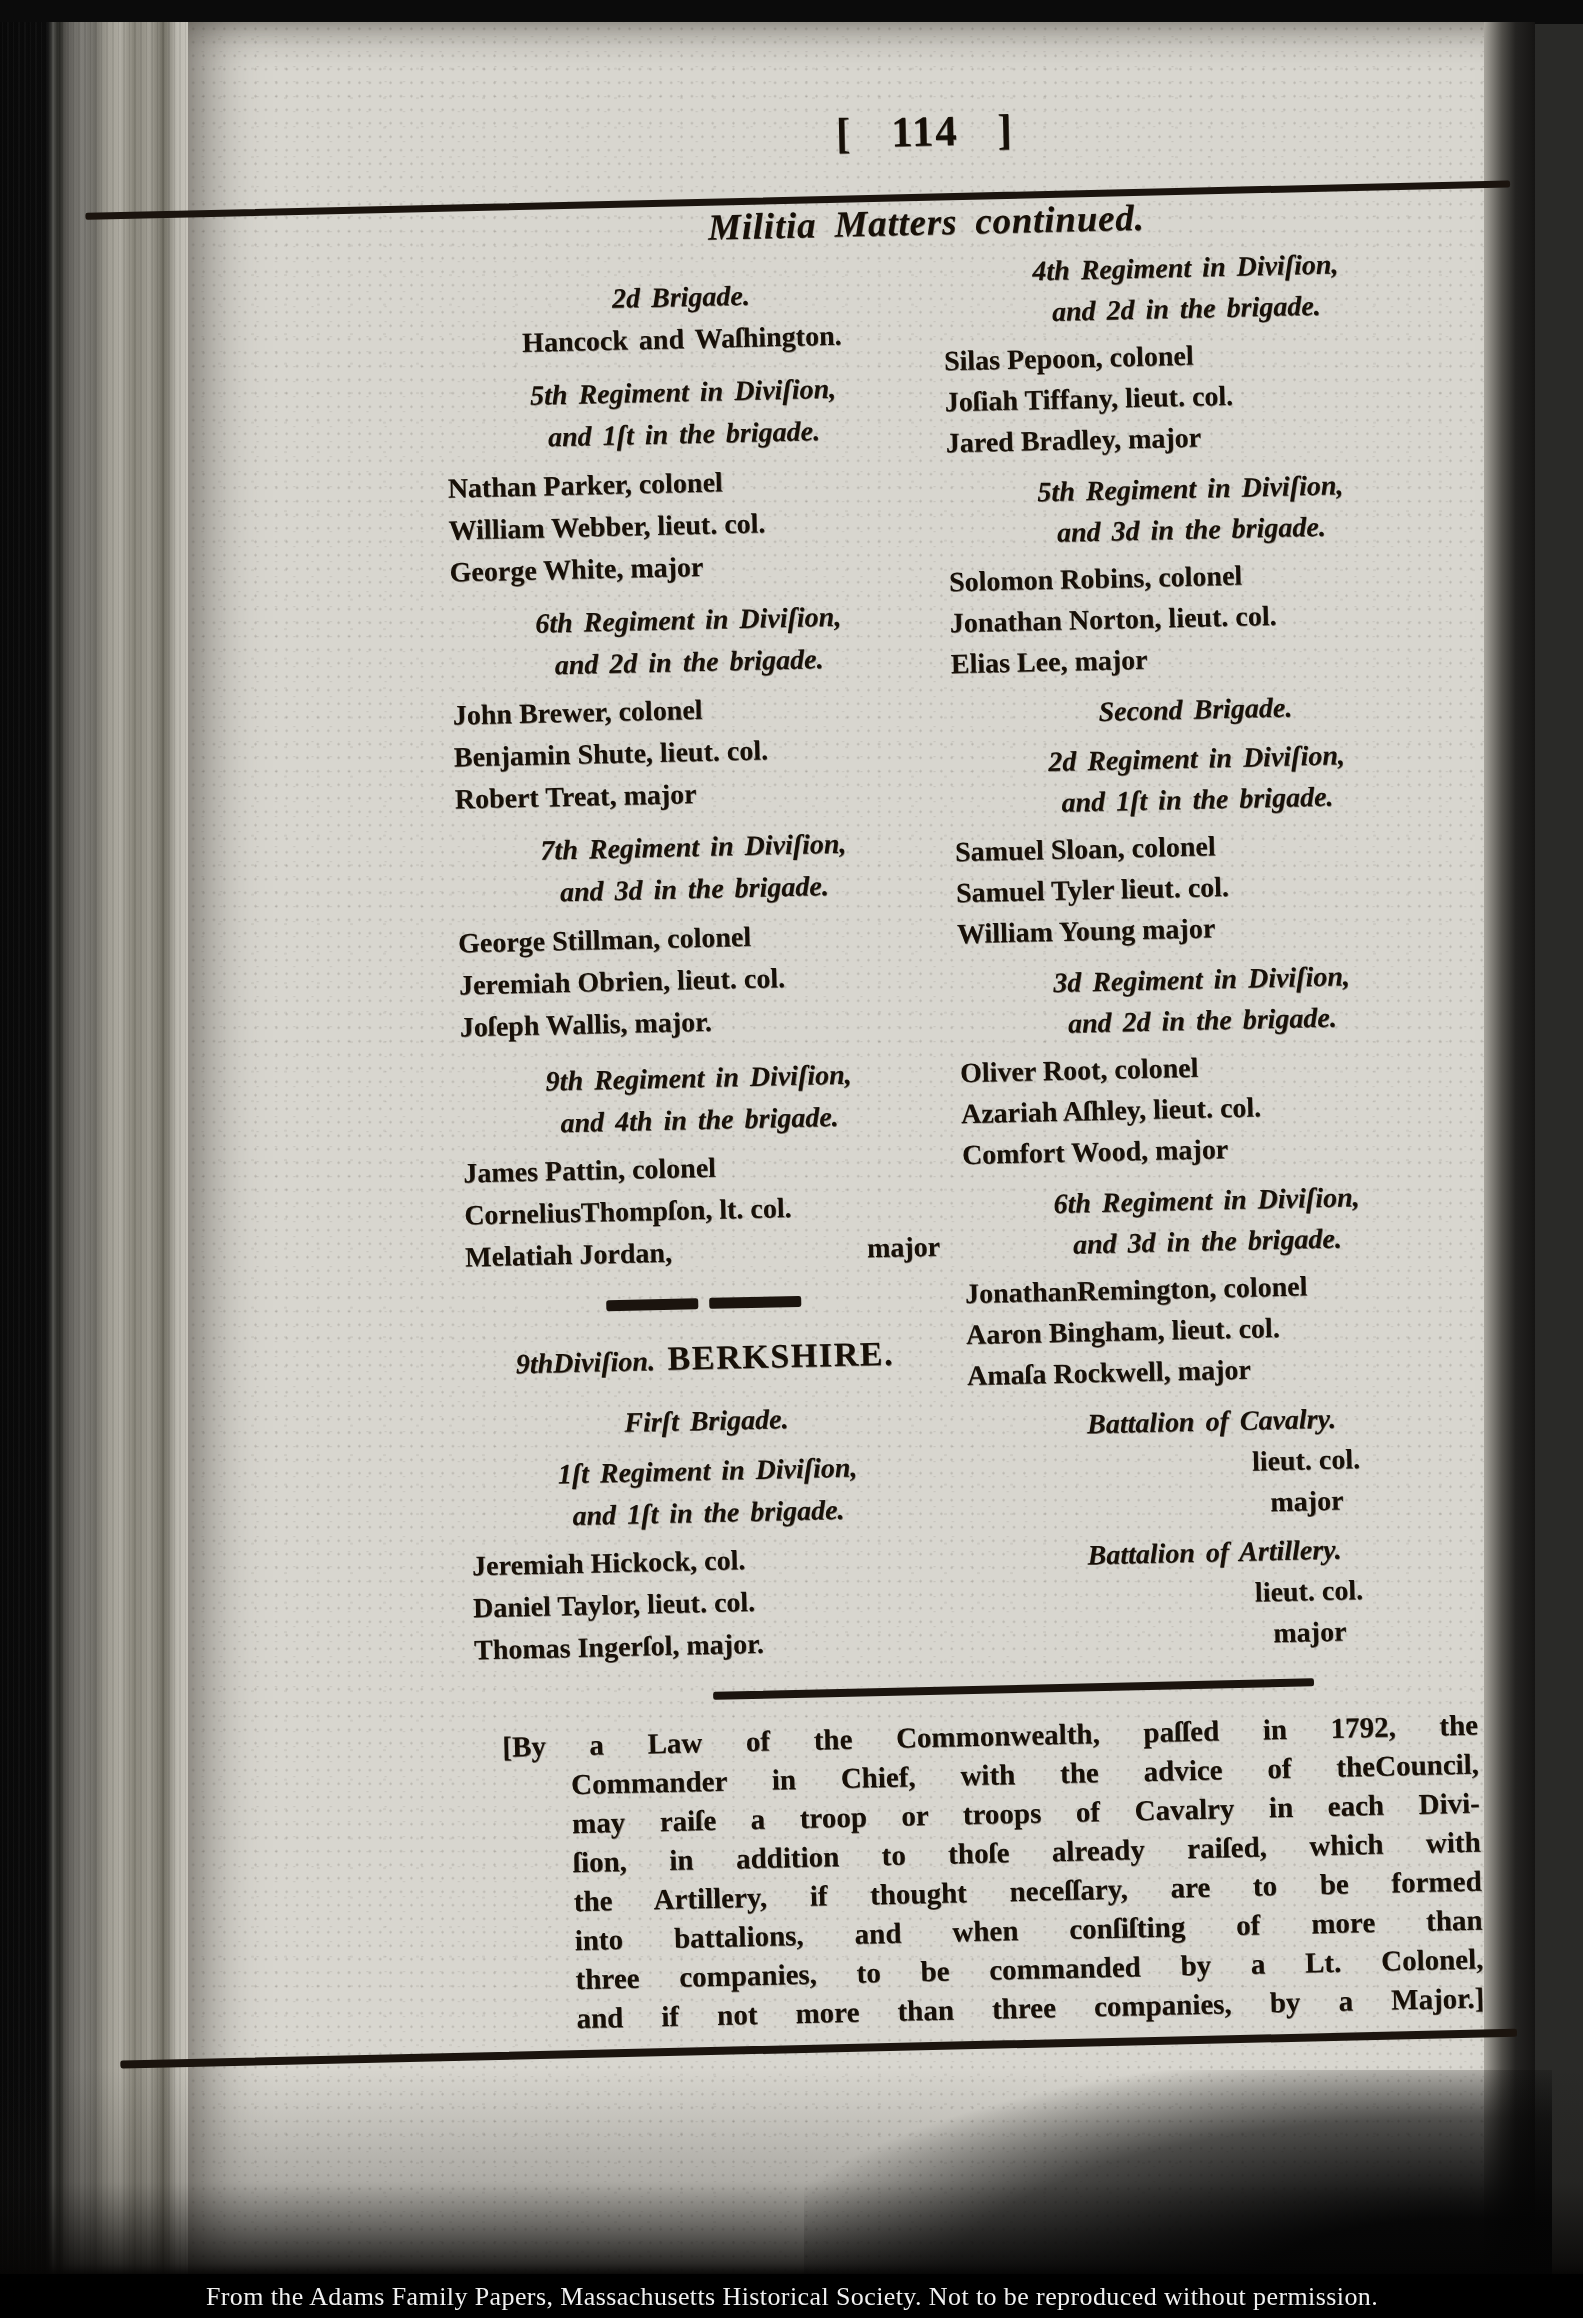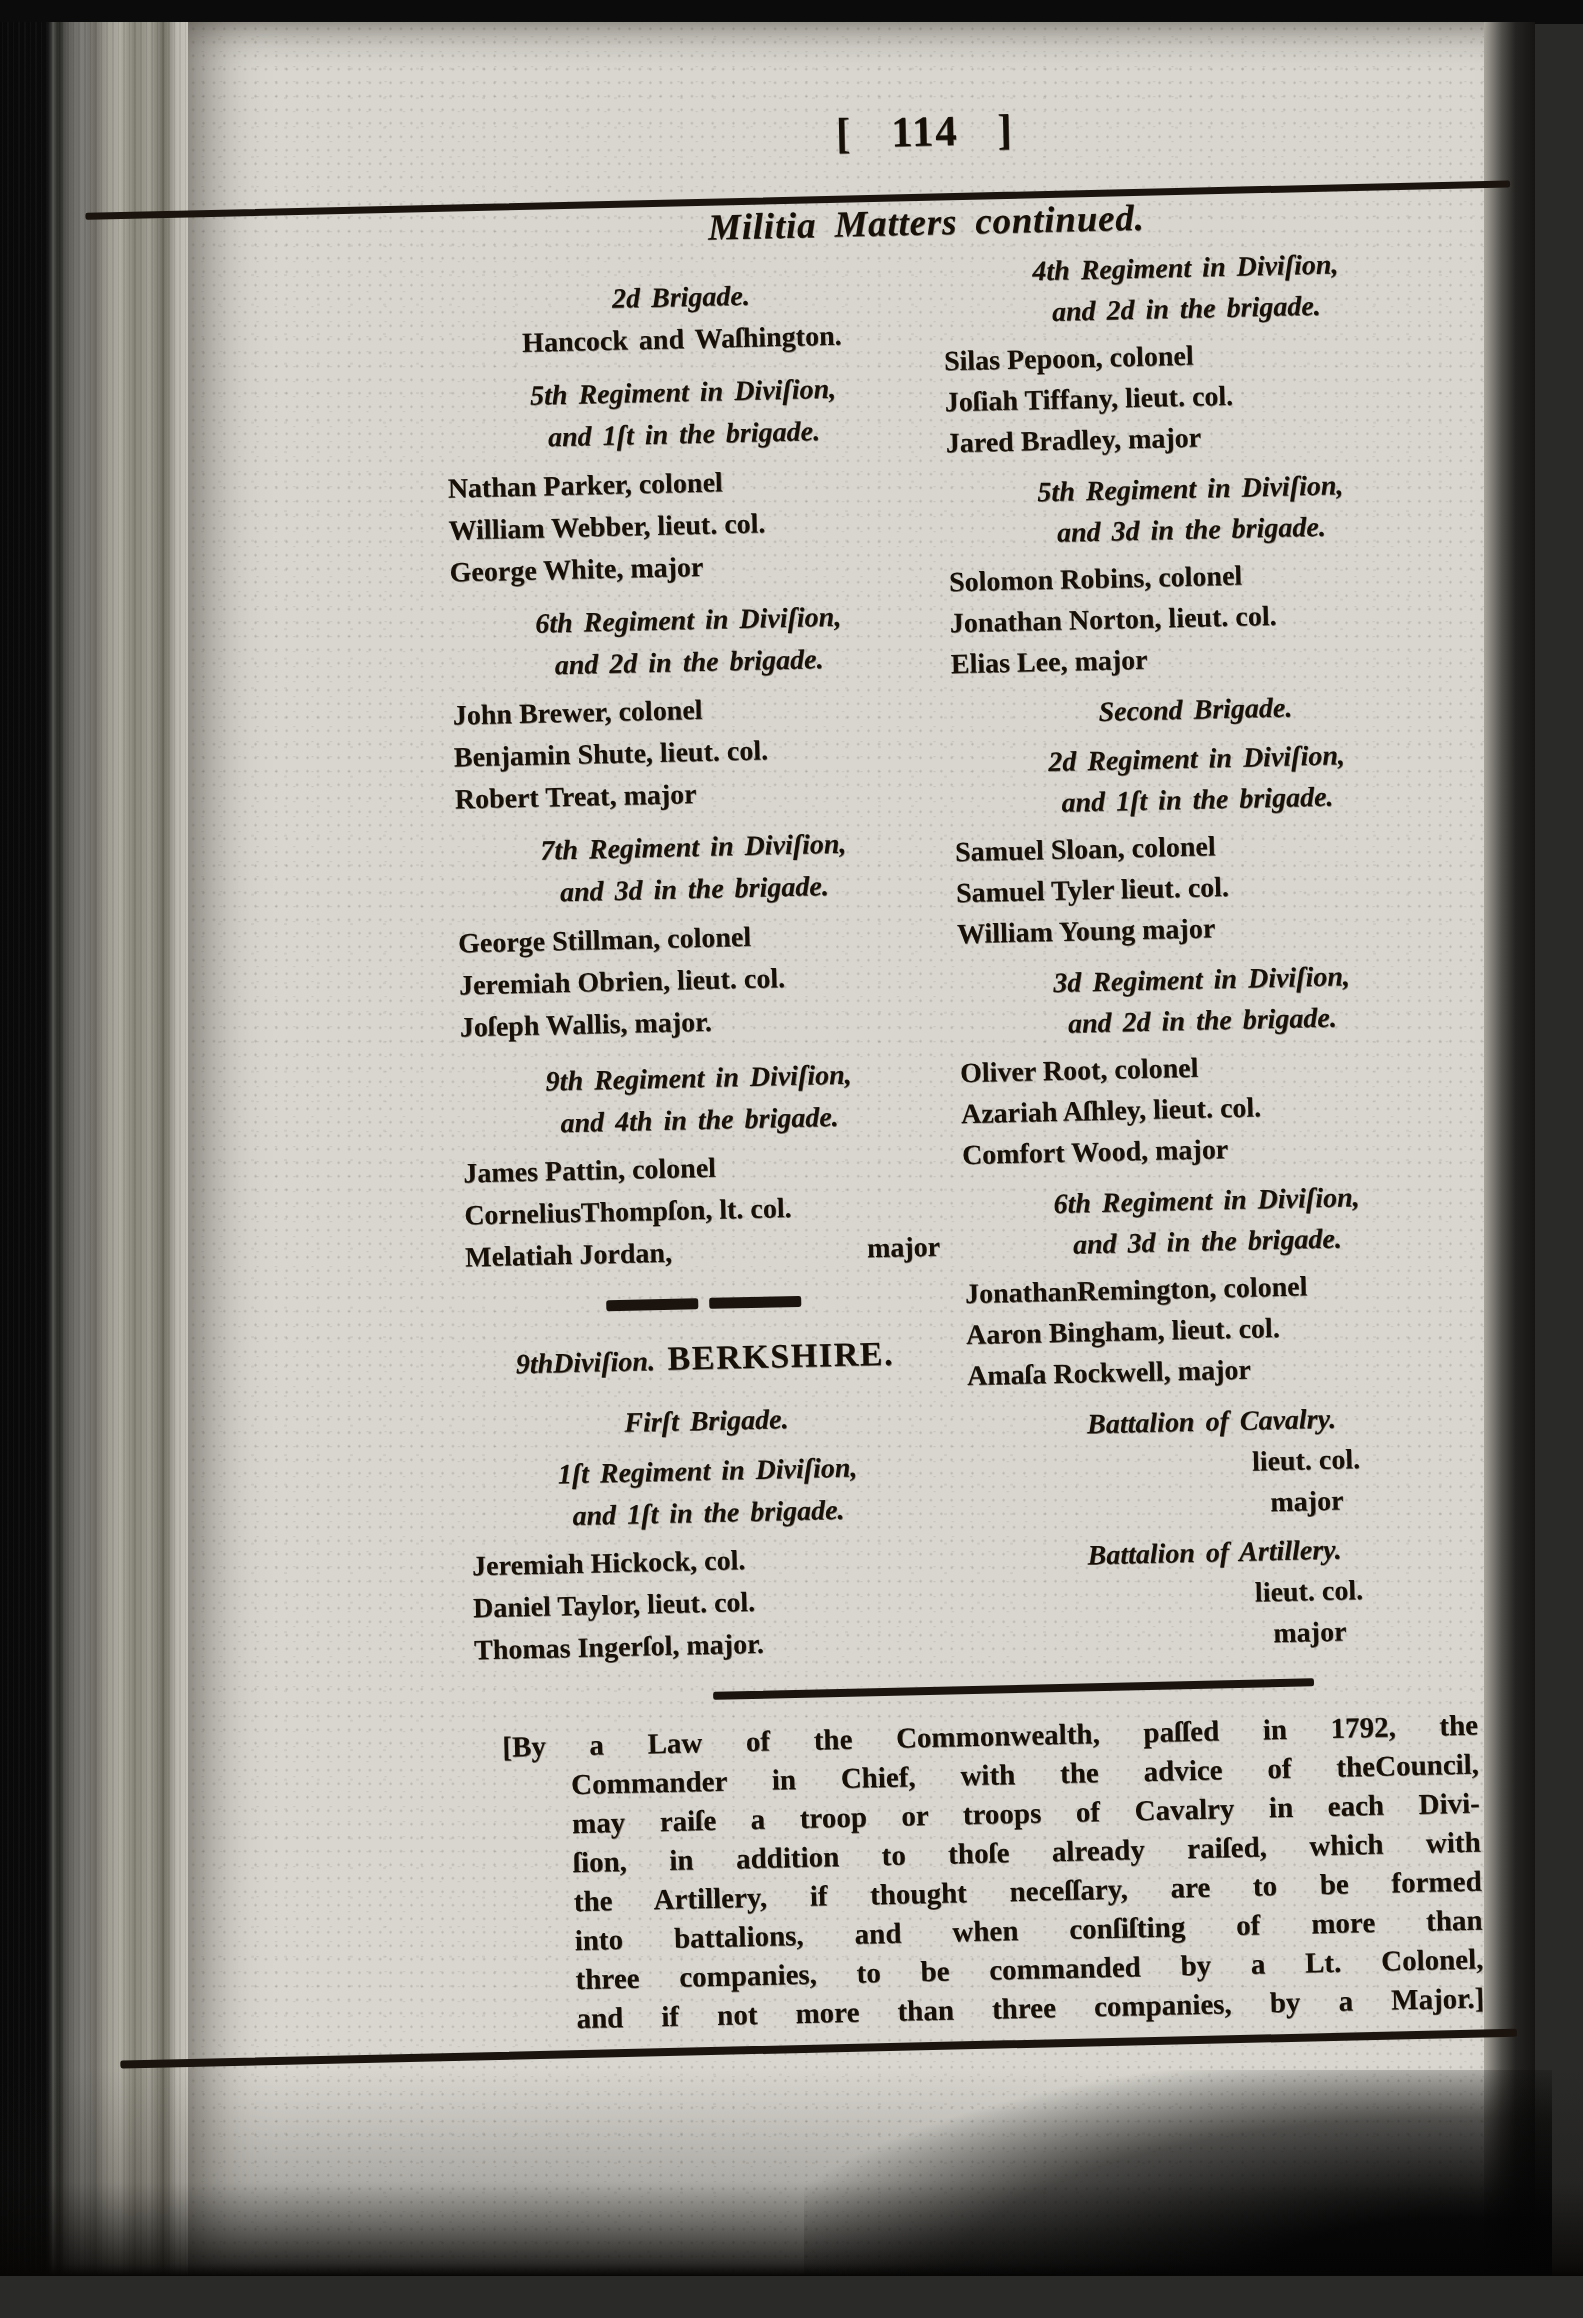--- a/index.html
+++ b/index.html
@@ -214,15 +214,18 @@
         <div class="line law">three companies, to be commanded by a Lt. Colonel,</div>
         <div class="line law">and if not more than three companies, by a Major.]</div>
       </div>
 
     <div class="rule rule-bottom"></div>
   </div>
 
   <div class="bottom-fade"></div>
   <div class="corner-shadow"></div>
 
+  <div class="footer-band">
+    <span class="footer-text">From the Adams Family Papers, Massachusetts Historical Society. Not to be reproduced without permission.</span>
+  </div>
 
 </div>
 
 
 </body></html>

